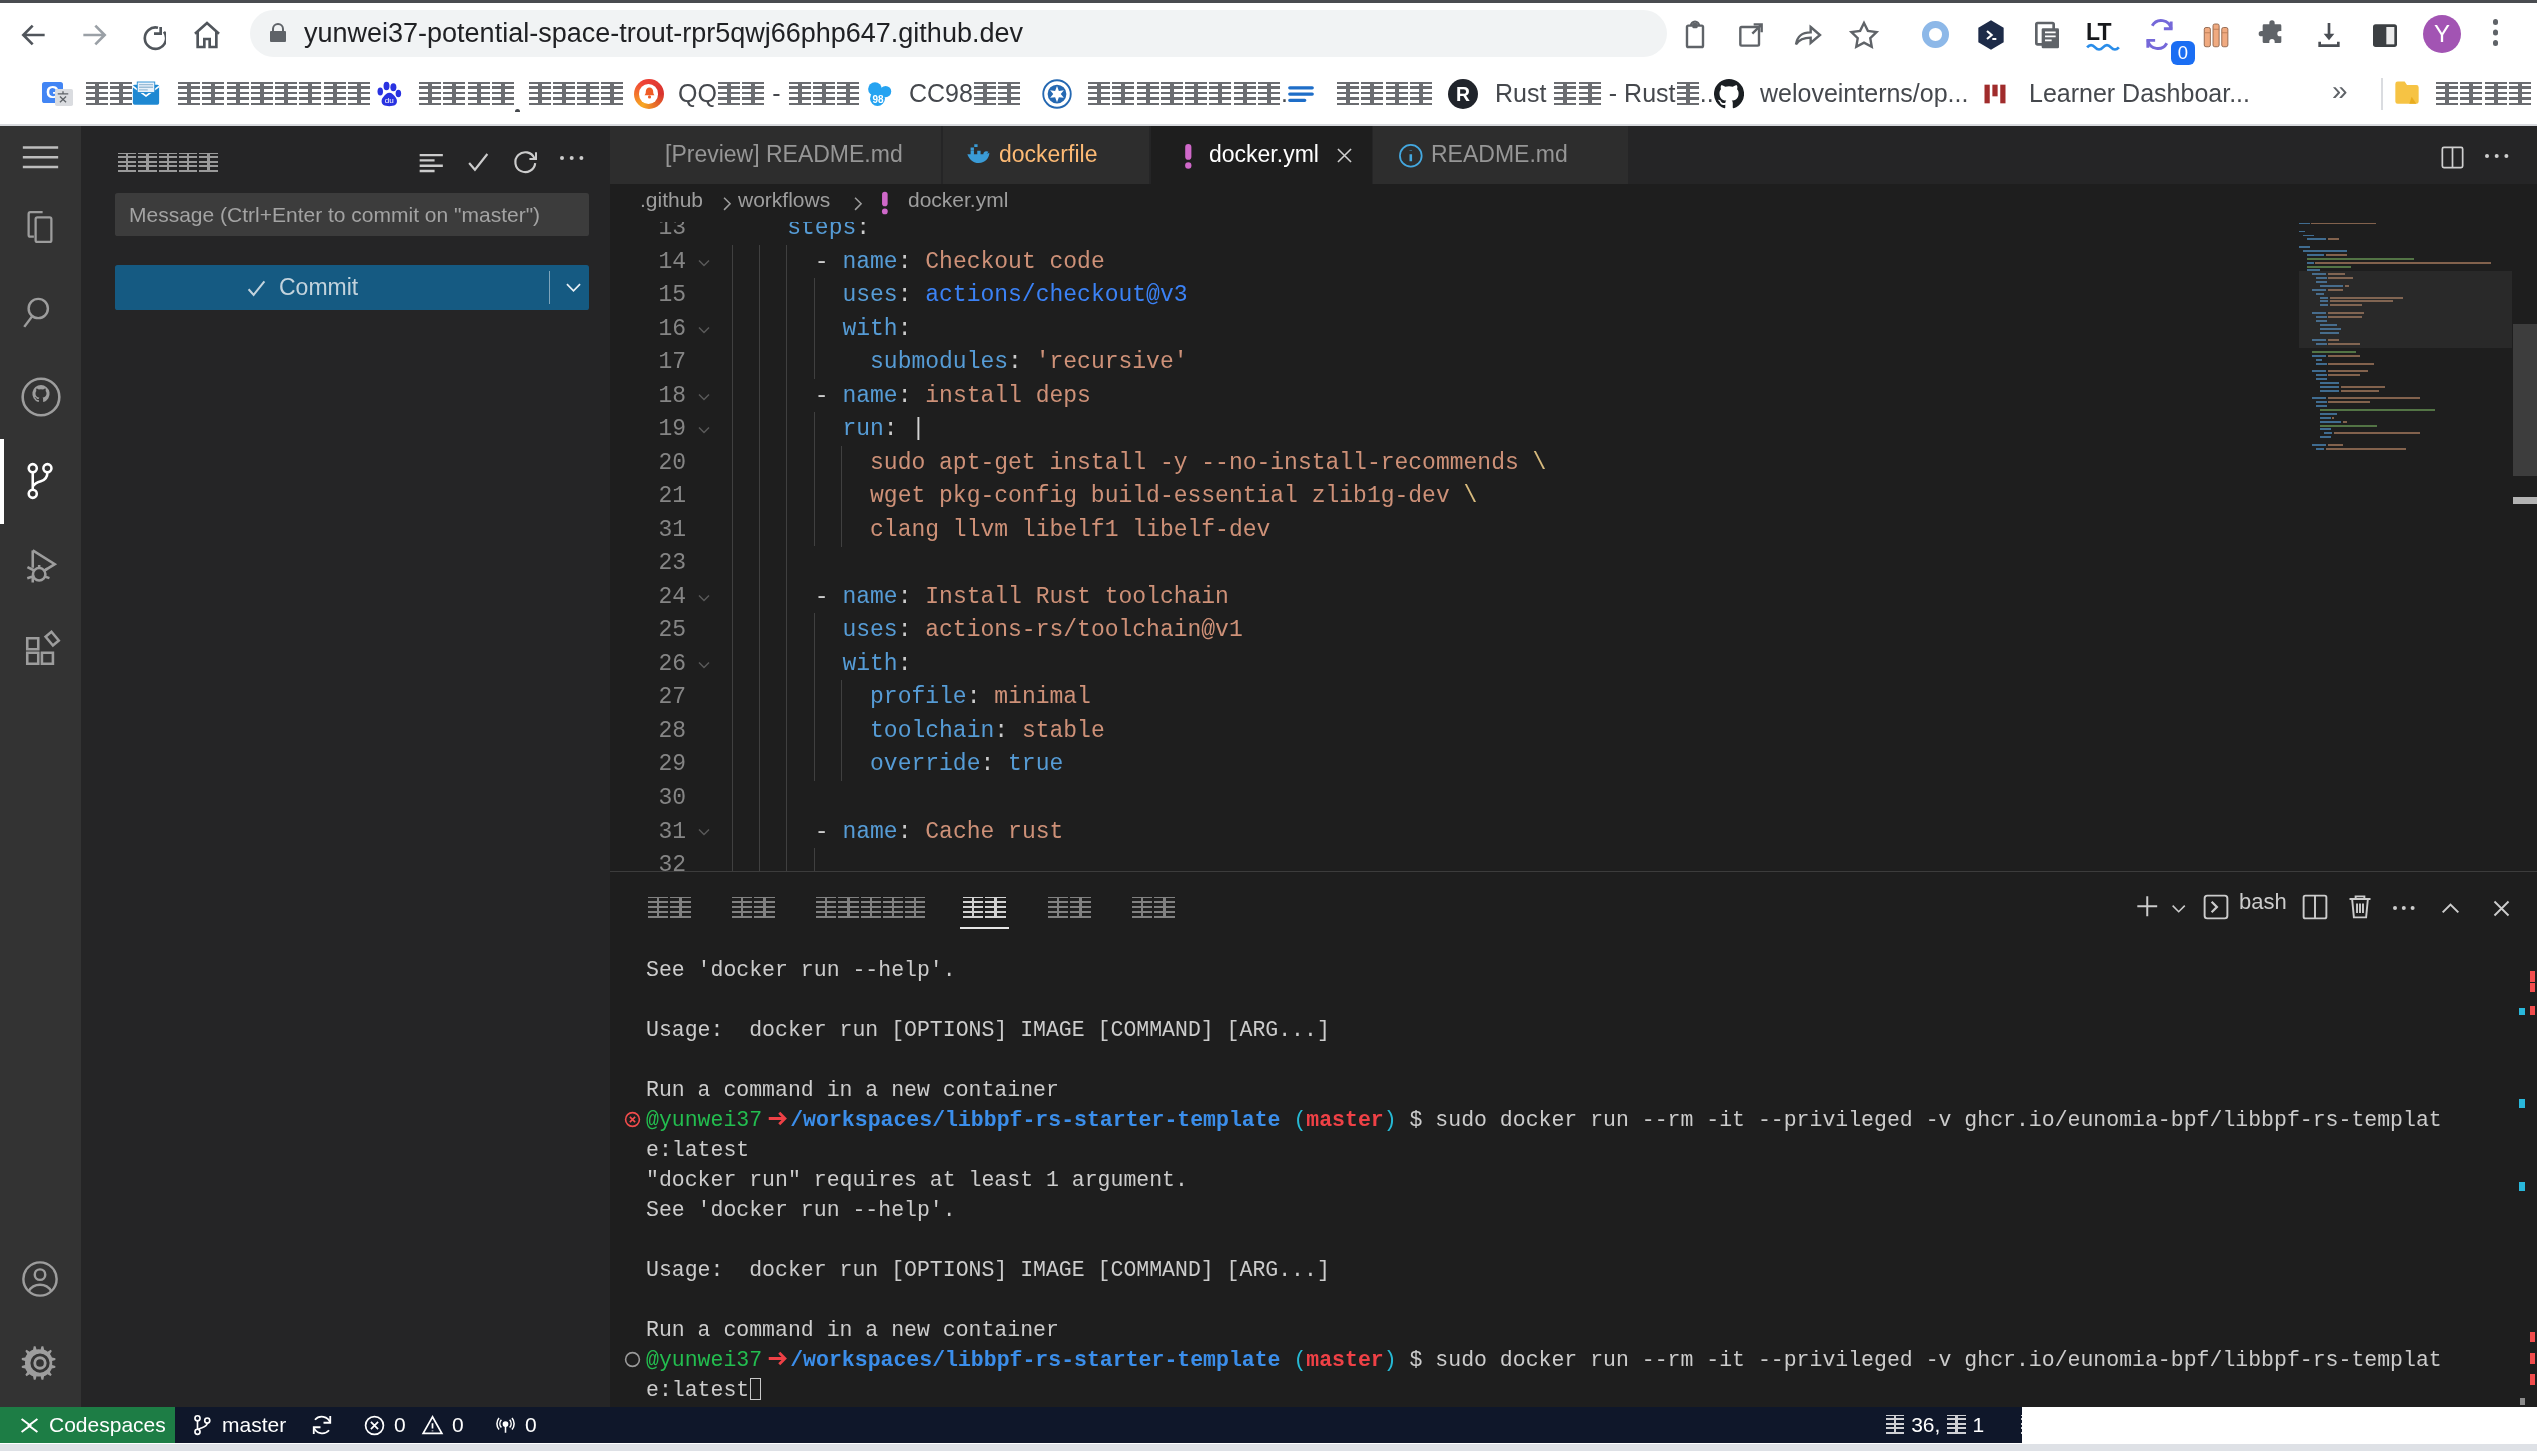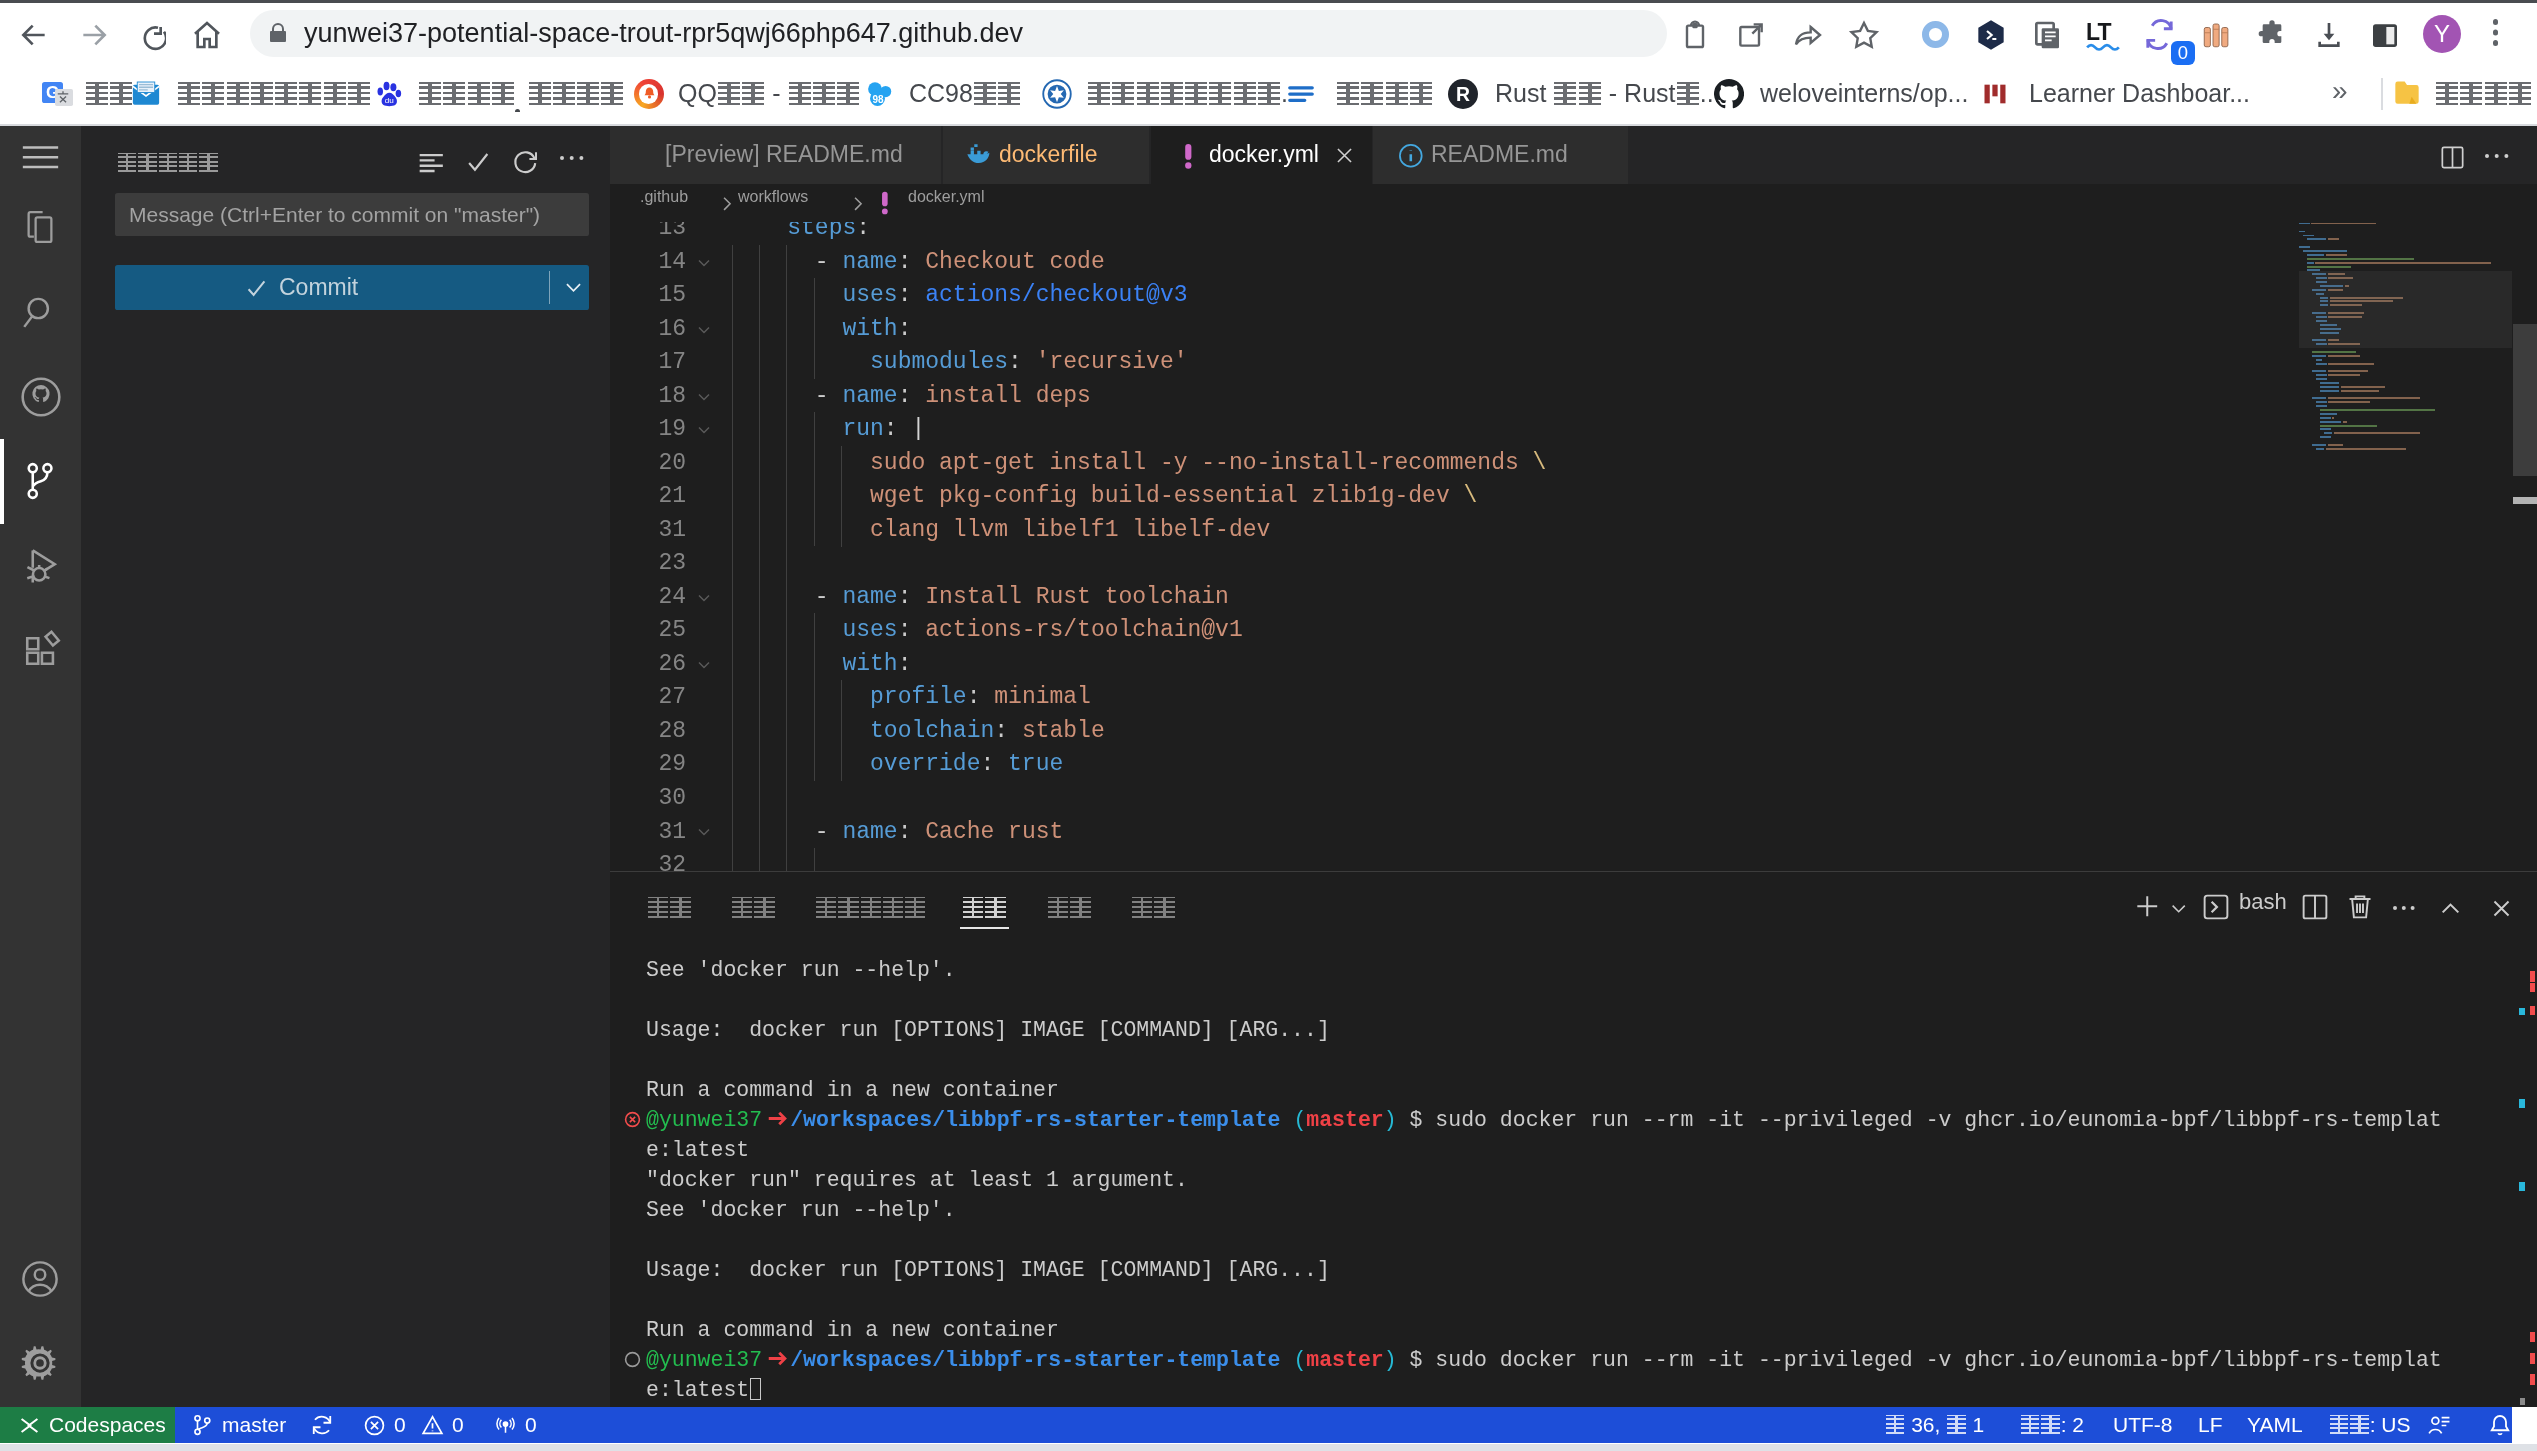--- a/index.html
+++ b/index.html
@@ -276,21 +276,21 @@
           </svg>
         <span style="position:absolute;left:58px;top:0;line-height:56px">README.md</span>
         </div>
     </div>
     <svg class="abs" style="left:1830px;top:33px" width="25" height="25" viewBox="0 0 16 16" fill="none" stroke="#cfcfcf" stroke-width="1.1">
         <rect x="1.5" y="1.5" width="13" height="13" rx="1"></rect>
         <path d="M8 1.5v13"></path>
       </svg>
     <div class="abs" style="left:1875px;top:42px;width:4.4px;height:4.4px;border-radius:50%;background:#cfcfcf;box-shadow:9.7px 0 0 #cfcfcf,19.4px 0 0 #cfcfcf"></div>
 
-    <div class="abs" style="left:0;top:72px;width:1927px;height:38px;background:#1e1e1e;color:#9e9e9e;font-size:16px">
+    <div class="abs" style="left:0;top:72px;width:1927px;height:38px;background:#1e1e1e;color:#9e9e9e;font-size:21px">
       <span class="abs" style="left:30px;top:4.4px">.github</span>
       <svg class="abs" style="left:108px;top:10.6px" width="17.6" height="17.6" viewBox="0 0 16 16" fill="none" stroke="#9e9e9e" stroke-width="1.4">
           <path d="M5.5 2.5L11 8l-5.5 5.5"></path>
         </svg>
       <span class="abs" style="left:128px;top:4.4px">workflows</span>
       <svg class="abs" style="left:239px;top:10.6px" width="17.6" height="17.6" viewBox="0 0 16 16" fill="none" stroke="#9e9e9e" stroke-width="1.4">
           <path d="M5.5 2.5L11 8l-5.5 5.5"></path>
         </svg>
       <svg class="abs" style="left:270px;top:7px" width="9.7" height="24" viewBox="0 0 12 30">
           <rect x="2.5" y="1" width="7" height="18" rx="3.5" fill="#cf68c9"></rect>
@@ -491,21 +491,21 @@
     <div class="abs" style="left:1920px;top:134px;width:5.3px;height:8.8px;background:#f14c4c"></div>
     <div class="abs" style="left:1909px;top:136px;width:6.2px;height:7px;background:#29b8db"></div>
     <div class="abs" style="left:1909px;top:227px;width:6.2px;height:8.8px;background:#29b8db"></div>
     <div class="abs" style="left:1909px;top:310px;width:6.2px;height:8.8px;background:#29b8db"></div>
     <div class="abs" style="left:1920px;top:460px;width:5.3px;height:9.7px;background:#f14c4c"></div>
     <div class="abs" style="left:1920px;top:481px;width:5.3px;height:10.6px;background:#f14c4c"></div>
     <div class="abs" style="left:1920px;top:502px;width:5.3px;height:10.6px;background:#f14c4c"></div>
     <div class="abs" style="left:1910px;top:526px;width:5.3px;height:7px;background:#8a8a8a"></div>
   </div>
 </div>
-<div class="abs" id="statusbar" style="left:0;top:1407px;width:2512px;height:36px;background:#1d4ed8;color:#fff;font-size:21px">
+<div class="abs" id="statusbar" style="left:0;top:1407px;width:2022px;height:36px;background:#0f172a;color:#fff;font-size:21px">
   <div class="abs" style="left:0;top:0;width:175px;height:36px;background:#1d7d45"></div>
   <svg class="abs" style="left:17.6px;top:7px" width="23" height="23" viewBox="0 0 16 16" fill="none" stroke="#fff" stroke-width="1.4">
       <path d="M2.5 3.5L8.5 8l-6 4.5M13.5 3.5L7.5 8l6 4.5"></path>
     </svg>
   <div class="abs" style="left:49px;top:0;height:36px;line-height:36px">Codespaces</div>
   <svg class="abs" style="left:190px;top:6.2px" width="24" height="24" viewBox="0 0 16 16" fill="none" stroke="#fff" stroke-width="1.1">
       <circle cx="5" cy="3.5" r="1.7"></circle>
       <circle cx="5" cy="12.5" r="1.7"></circle>
       <circle cx="11.5" cy="5" r="1.7"></circle>
       <path d="M5 5.2v5.6M11.5 6.7c0 2.2-2.3 2.8-4 3.3-1 .3-1.8.7-2.2 1.3"></path>

